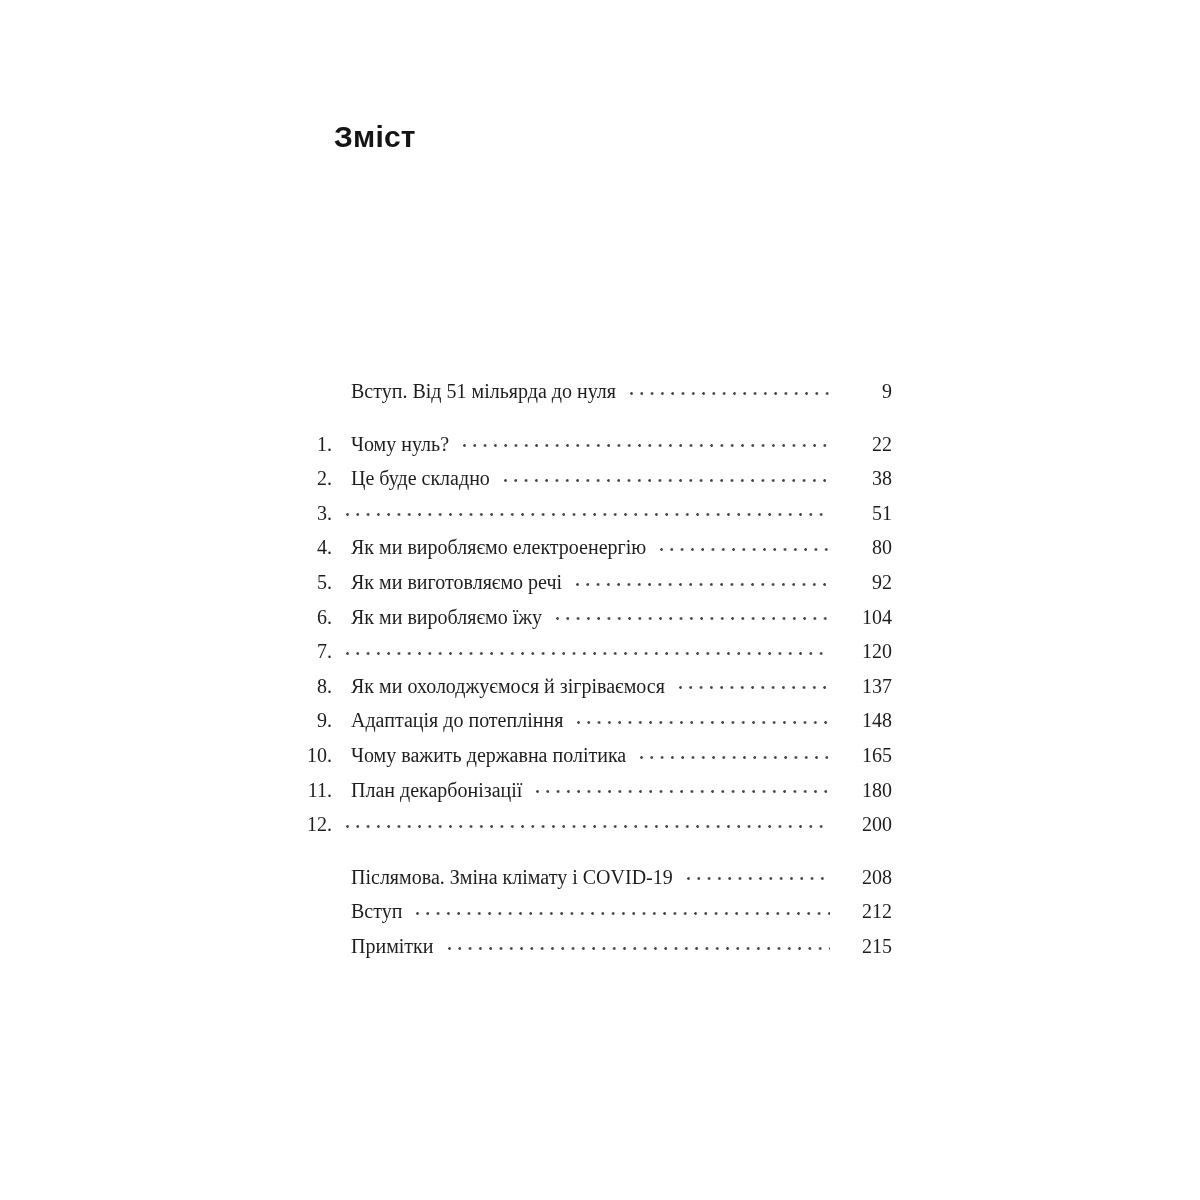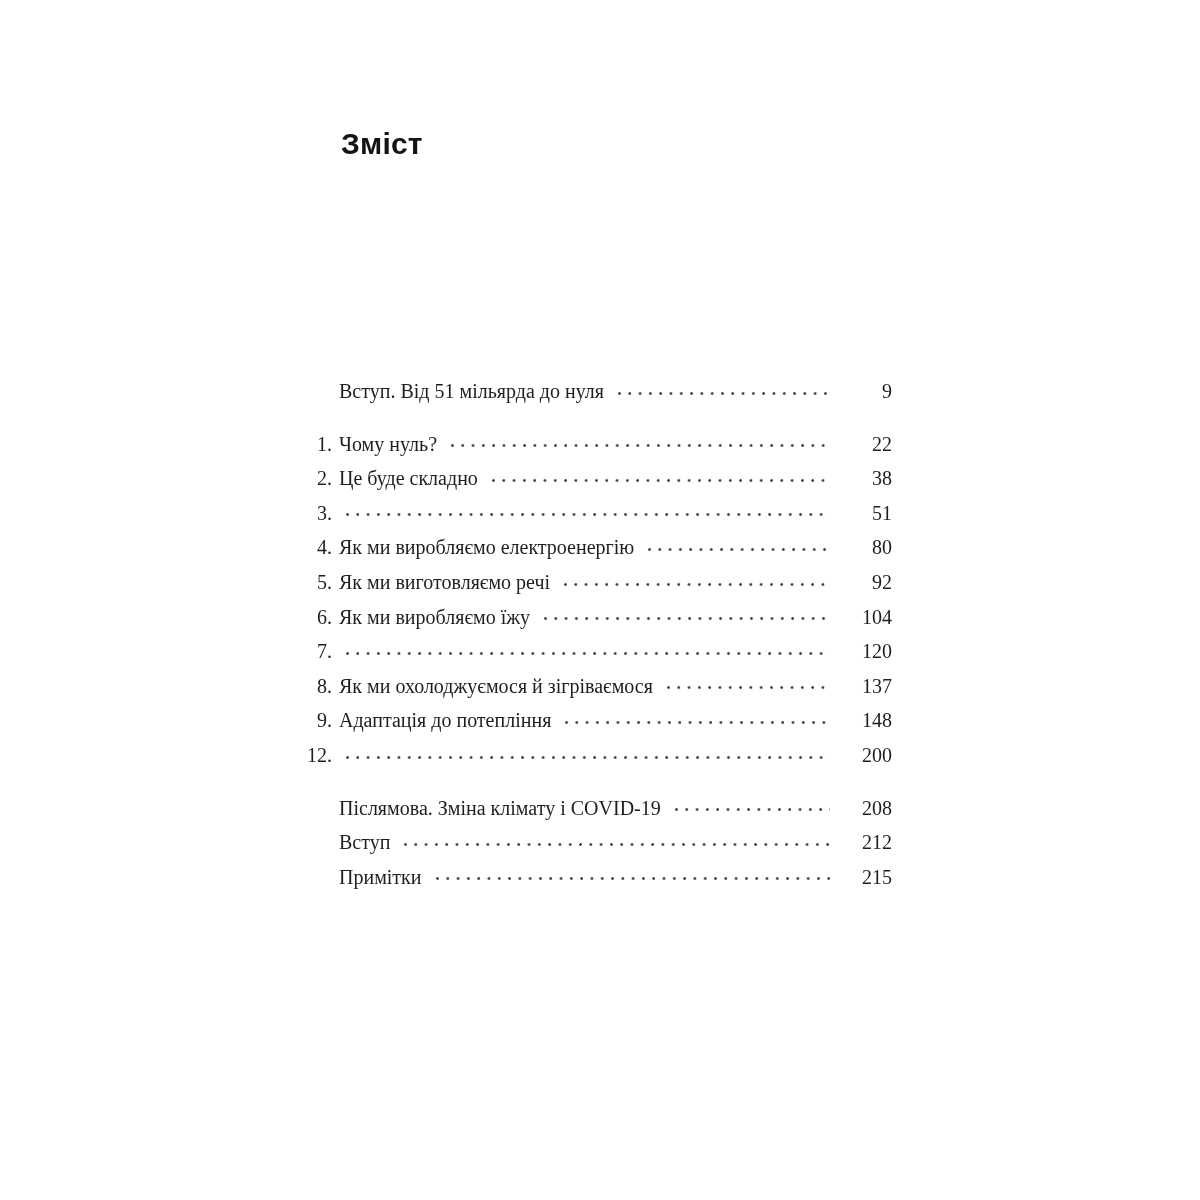--- a/index.html
+++ b/index.html
@@ -9,21 +9,21 @@
     background: #ffffff;
     position: relative;
     overflow: hidden;
     font-family: "Liberation Serif", serif;
     color: #1e1e1e;
   }
   .page-title {
     position: absolute;
     left: 333px;
     top: 121px;
-    margin: 8px;
+    margin: 1px;
     font-family: "Liberation Sans", sans-serif;
     font-size: 30px;
     font-weight: 600;
     line-height: 1;
     color: #141414;
     letter-spacing: 0.2px;
   }
   .toc {
     position: absolute;
     left: 303px;
@@ -39,21 +39,21 @@
     white-space: nowrap;
   }
   .toc-row.group-gap { margin-top: 18px; }
   .num {
     flex: none;
     width: 29px;
     text-align: right;
   }
   .label {
     flex: none;
-    margin-left: 7px;
+    margin-left: 19px;
     min-width: 0;
   }
   .leader {
     flex: 1 1 auto;
     min-width: 0;
     align-self: flex-end;
     height: 3px;
     margin: 0 0 14px 14px;
     background-image: radial-gradient(circle at 1.5px 1.5px, #474747 1.1px, rgba(0,0,0,0) 1.6px);
     background-size: 10.3px 3px;
@@ -124,20 +124,32 @@
     <span class="leader"></span>
     <span class="pagenum">137</span>
   </div>
       <div class="toc-row">
     <span class="num">9.</span>
     <span class="label">Адаптація до потепління</span>
     <span class="leader"></span>
     <span class="pagenum">148</span>
   </div>
       <div class="toc-row">
+    <span class="num">10.</span>
+    <span class="label">Чому важить державна політика</span>
+    <span class="leader"></span>
+    <span class="pagenum">165</span>
+  </div>
+      <div class="toc-row">
+    <span class="num">11.</span>
+    <span class="label">План декарбонізації</span>
+    <span class="leader"></span>
+    <span class="pagenum">180</span>
+  </div>
+      <div class="toc-row">
     <span class="num">12.</span>
     <span class="leader"></span>
     <span class="pagenum">200</span>
   </div>
       <div class="toc-row group-gap">
     <span class="num"></span>
     <span class="label">Післямова. Зміна клімату і COVID-19</span>
     <span class="leader"></span>
     <span class="pagenum">208</span>
   </div>

